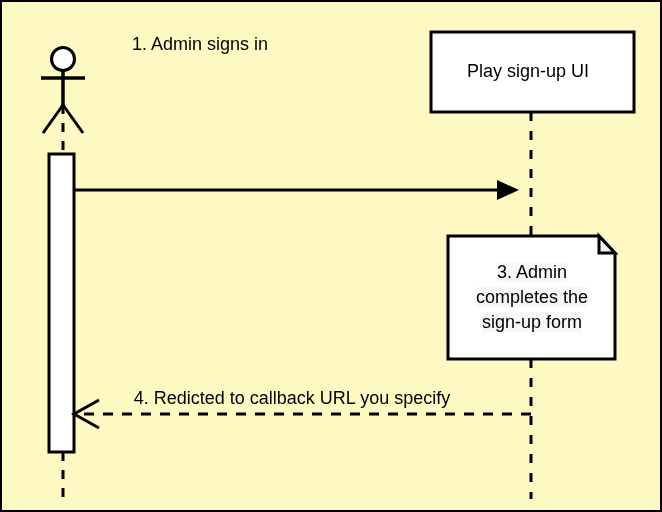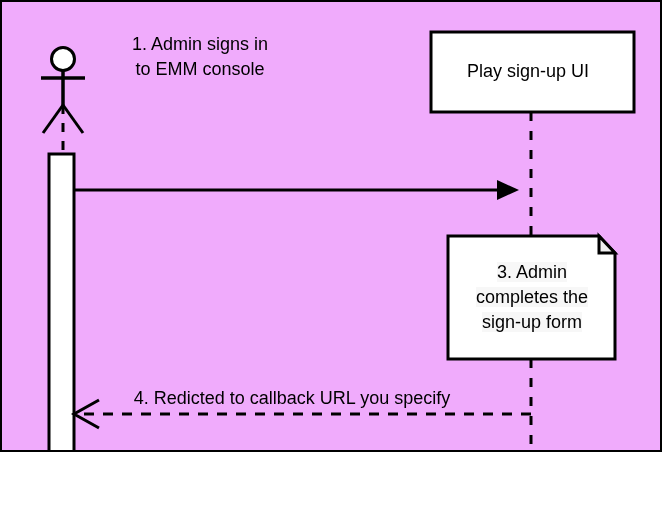--- a/index.html
+++ b/index.html
@@ -6,22 +6,22 @@
     margin: 0;
     padding: 0;
     background: #ffffff;
   }
   body {
     font-family: "Liberation Sans", sans-serif;
   }
   #canvas {
     position: relative;
     width: 662px;
-    height: 452px;
-    background: #f0abfc;
+    height: 512px;
+    background: #fef9c3;
     box-sizing: border-box;
     border: 2px solid #000000;
     overflow: hidden;
   }
   #diagram-svg {
     position: absolute;
     left: 0;
     top: 0;
     width: 662px;
     height: 512px;
@@ -101,21 +101,21 @@
       <path d="M 597 234 L 613 251 L 597 251 Z" fill="#f0f0f0" stroke="#000000" stroke-width="3" stroke-linejoin="miter"></path>
     </g>
 
     <g>
       <line x1="529" y1="412" x2="80" y2="412" stroke="#000000" stroke-width="3" stroke-dasharray="10 9"></line>
       <polyline points="97,398 72,412 97,426" fill="none" stroke="#000000" stroke-width="3"></polyline>
     </g>
 
   </svg>
 
-  <div class="diagram-text" id="label-step1"><span>1. Admin signs in</span><br><span>to EMM console</span></div>
+  <div class="diagram-text" id="label-step1"><span>1. Admin signs in</span><br></div>
 
   <div class="diagram-text" id="label-participant-play">Play sign-up UI</div>
 
 
   <div class="diagram-text" id="note-text"><span>3. Admin</span><br><span>completes the</span><br><span>sign-up form</span></div>
 
   <div class="diagram-text" id="label-step4">4. Redicted to callback URL you specify</div>
 
 </div>
 

